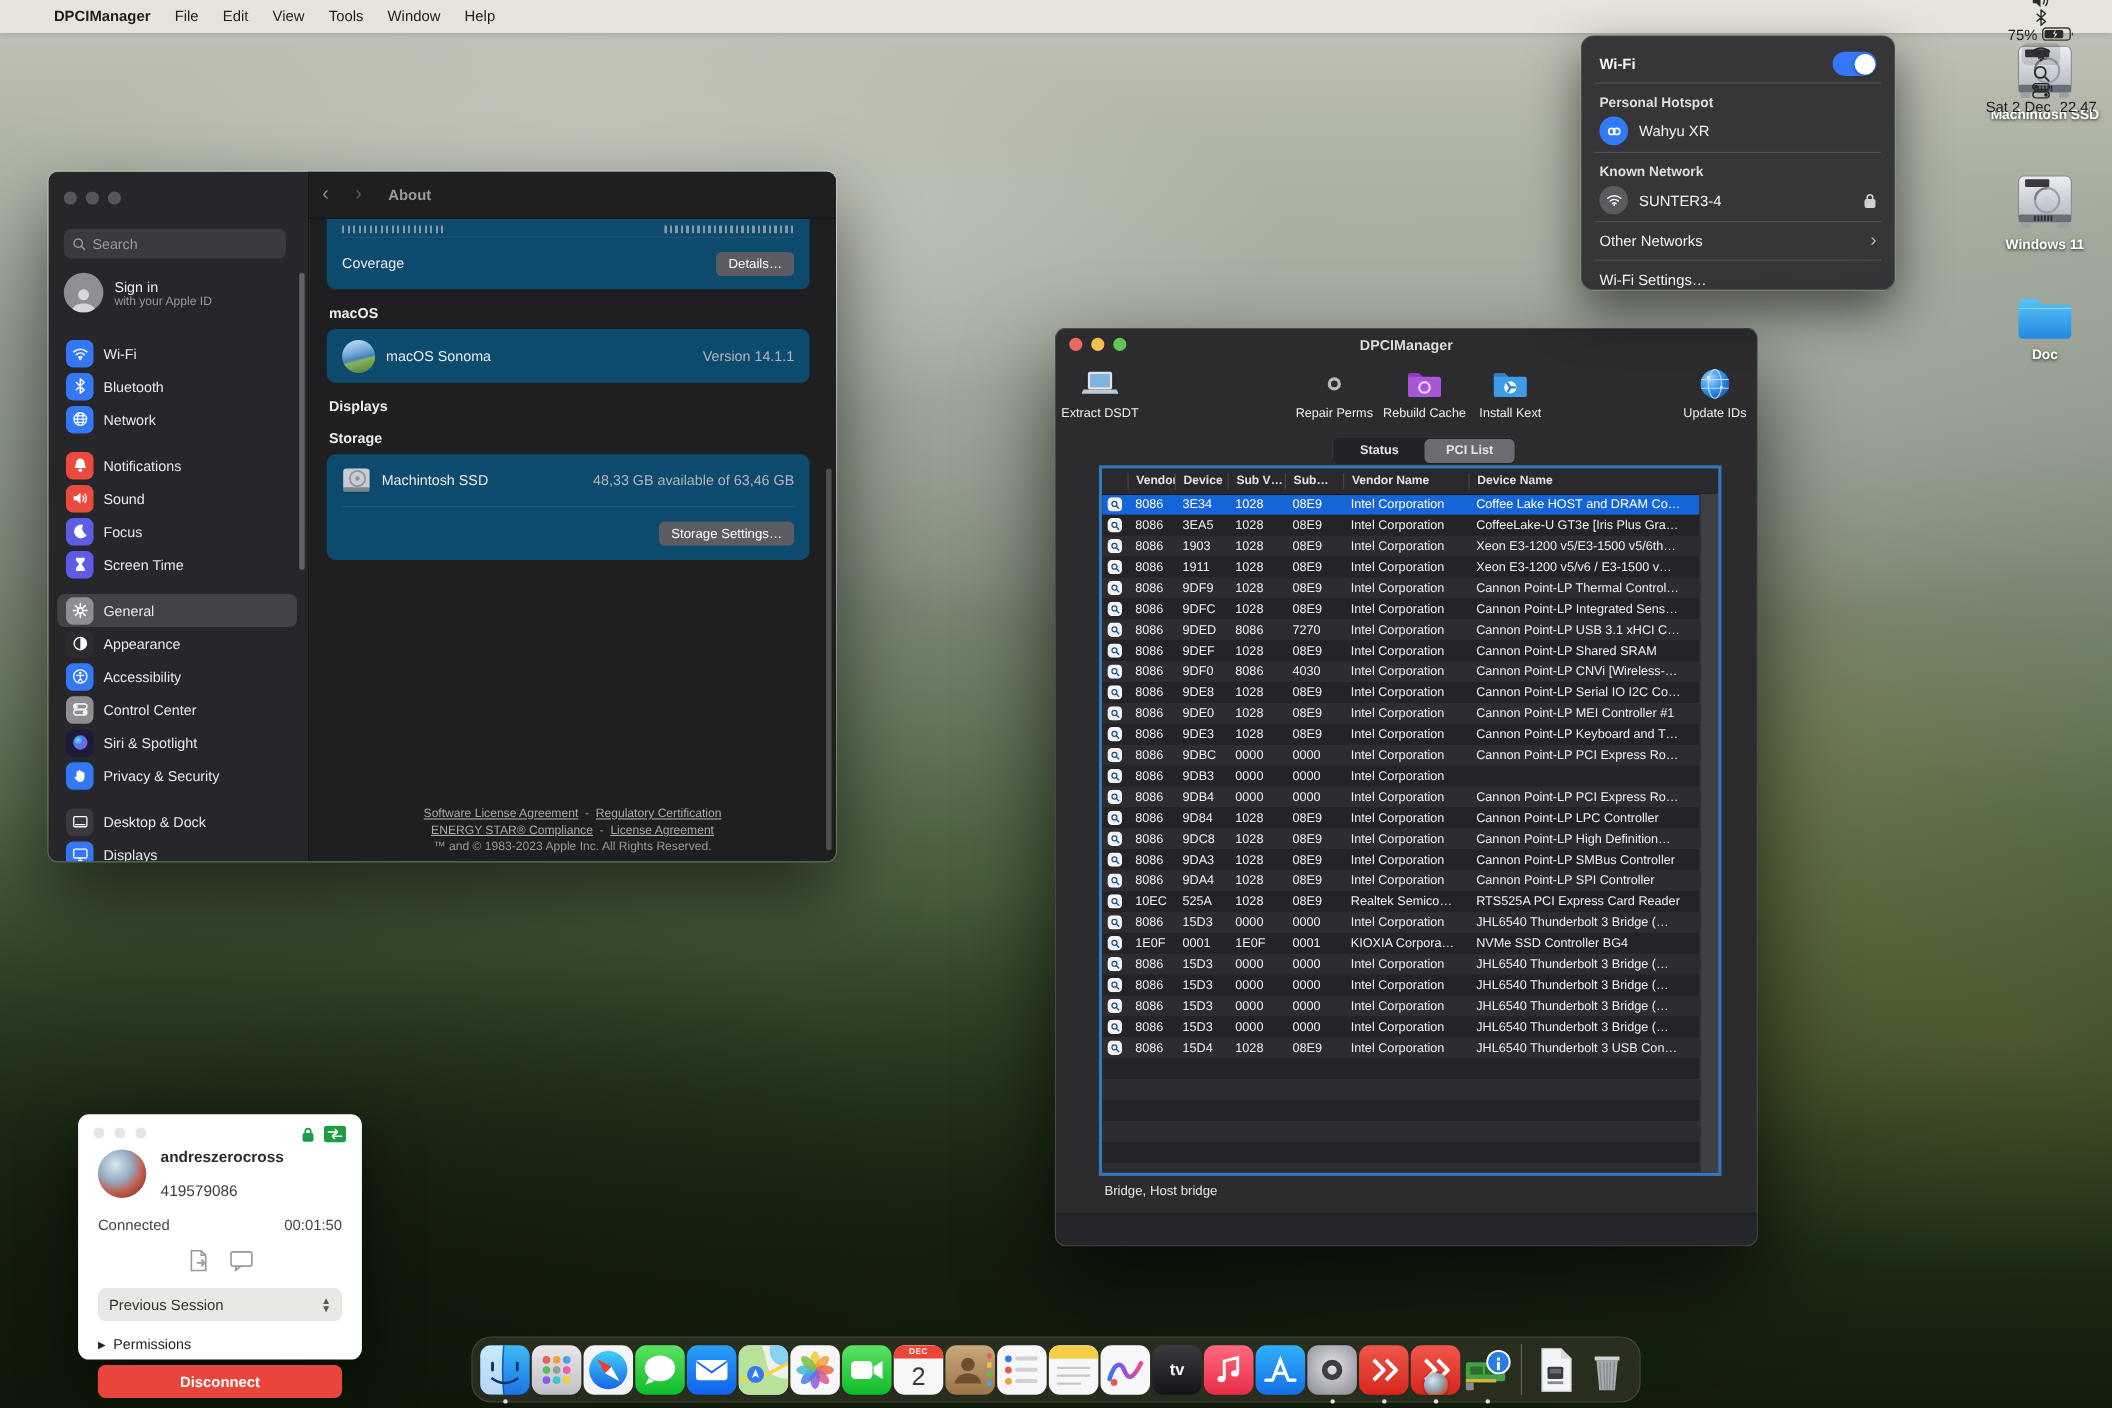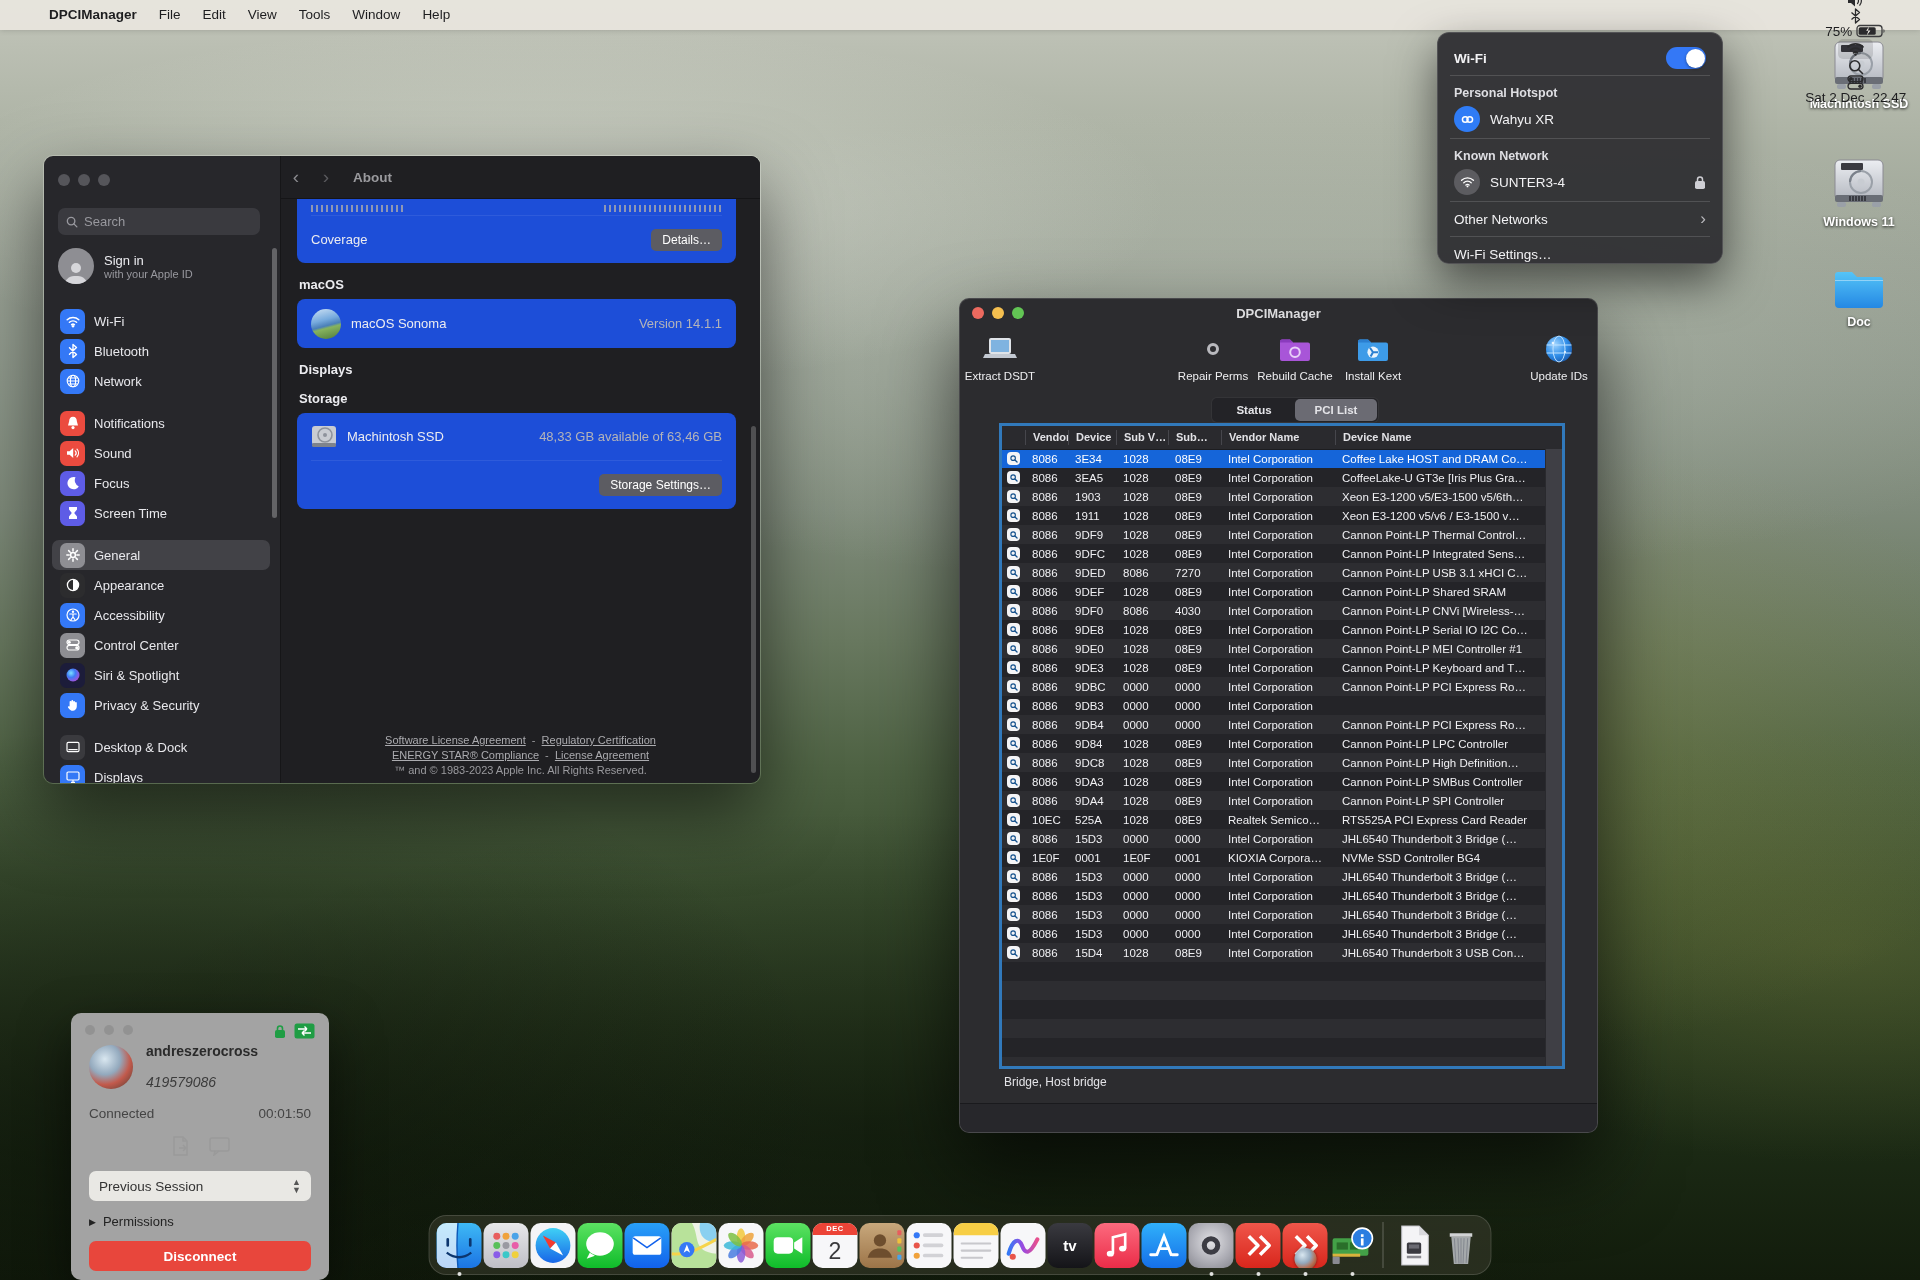--- a/index.html
+++ b/index.html
@@ -63,21 +63,21 @@
   .sb-row{height:30px;display:flex;align-items:center;gap:9px;padding:0 8px;border-radius:7px;color:#e8e8ec;font-size:13px;}
   .sb-row.sel{background:#424247;}
   .sb-ic{width:25px;height:25px;border-radius:6.5px;flex:none;display:flex;align-items:center;justify-content:center;}
   .sb-ic svg{width:16px;height:16px;display:block;}
   .sw-scroll{position:absolute;right:3px;top:92px;width:5px;height:270px;border-radius:3px;background:rgba(255,255,255,.28);}
   #sw-content{flex:1;background:#1f1f22;position:relative;}
   .sw-header{height:42px;border-bottom:1px solid #151517;display:flex;align-items:center;position:relative;z-index:3;background:#1f1f22;}
   .sw-header .chev{color:#8a8a8e;font-size:19px;width:30px;text-align:center;}
   .sw-header .chev.dim{color:#5a5a5e;}
   .sw-title{color:#9a9a9e;font-weight:bold;font-size:13.5px;margin-left:12px;}
-  .card{background:#1d4ed8;border-radius:8px;margin:0 24px 0 16px;}
+  .card{background:#0c4a6e;border-radius:8px;margin:0 24px 0 16px;}
   .card-row{display:flex;align-items:center;padding:0 14px;color:#ececf0;font-size:13px;}
   .card-row .lab{flex:1;display:flex;align-items:center;gap:10px;}
   .card-row .val{color:#b4b4b9;}
   .card-div{height:1px;background:rgba(255,255,255,.08);margin:0 14px;}
   .btn{background:#5c5c62;border-radius:5px;color:#fff;font-size:12px;padding:4px 11px;display:inline-block;}
   .sec-label{color:#ececf0;font-weight:bold;font-size:13px;margin:14px 24px 7px 18px;}
   .clip-row{height:16px;position:relative;}
   .clip-bar{position:absolute;bottom:3px;height:7px;background:repeating-linear-gradient(90deg,#a9a9ad 0 2px,transparent 2px 5px);opacity:.8;}
   .sonoma{width:30px;height:30px;border-radius:50%;background:linear-gradient(165deg,#cfe2f4 0%,#76aadd 38%,#4a7fb8 55%,#86b35e 62%,#4e7a3a 100%);}
   .lap-ic{width:26px;height:19px;position:relative;}
@@ -117,30 +117,30 @@
   .td{padding-left:7px;box-sizing:border-box;white-space:nowrap;overflow:hidden;}
   .c-ic{width:23px;flex:none;display:flex;justify-content:center;padding:0;}
   .c0{width:43px;flex:none;}.c1{width:48px;flex:none;}.c2{width:52px;flex:none;}
   .c3{width:53px;flex:none;}.c4{width:114px;flex:none;}.c5{flex:1;}
   .mag{width:13px;height:13px;background:#f4f4f6;border-radius:4px;display:flex;align-items:center;justify-content:center;}
   .t-scroll{position:absolute;right:0;top:23px;bottom:0;width:16px;background:#3f3f45;border-left:1px solid #2a2a2e;z-index:2;}
   .dp-status{position:absolute;left:44px;top:776px;color:#e4e4e8;font-size:12px;}
   .dp-footer{position:absolute;left:0;right:0;bottom:0;height:28px;background:#27272b;border-top:1px solid #1a1a1d;
     border-radius:0 0 9px 9px;}
   
-  #anydesk-panel{position:absolute;left:71px;top:1013px;width:258px;height:267px;background:#a3a3a3;border-radius:10px;
+  #anydesk-panel{position:absolute;left:71px;top:1013px;width:258px;height:223px;background:#ffffff;border-radius:10px;
     z-index:15;box-shadow:0 20px 50px rgba(0,0,0,.5);box-sizing:border-box;padding:12px 18px;color:#2b2b2b;}
   .ad-ghost{position:absolute;left:14px;top:12px;display:flex;gap:9px;}
   .ad-ghost i{width:10px;height:10px;border-radius:50%;background:rgba(0,0,0,.10);}
   .ad-top-ic{position:absolute;right:14px;top:10px;display:flex;gap:8px;align-items:center;}
   .ad-user{display:flex;gap:13px;margin-top:18px;align-items:center;}
   .ad-avatar{width:44px;height:44px;border-radius:50%;flex:none;
     background:radial-gradient(circle at 36% 32%,#d9e7f0 0%,#93a9bd 38%,#c25a4c 62%,#4a382e 100%);}
   .ad-name{font-weight:bold;font-size:14px;}
-  .ad-id{font-size:14px;color:#3c3c3c;margin-top:15px;font-style:italic;}
+  .ad-id{font-size:14px;color:#3c3c3c;margin-top:15px;}
   .ad-conn{display:flex;justify-content:space-between;font-size:13.5px;color:#444;margin-top:16px;}
   .ad-icons{display:flex;justify-content:center;gap:16px;margin-top:14px;}
   .ad-select{margin-top:14px;height:30px;background:#e9e8e4;border-radius:7px;display:flex;align-items:center;
     padding:0 10px;font-size:13.5px;color:#333;}
   .ad-select .sp{flex:1;}
   .stepper{color:#555;font-size:9px;line-height:8px;text-align:center;}
   .ad-perm{margin-top:13px;font-size:13px;color:#222;display:flex;align-items:center;gap:7px;}
   .ad-perm .tri{font-size:9px;}
   .ad-disc{margin-top:12px;height:30px;background:#e8463c;border-radius:7px;color:#fff;font-weight:bold;font-size:13.5px;
     display:flex;align-items:center;justify-content:center;}

